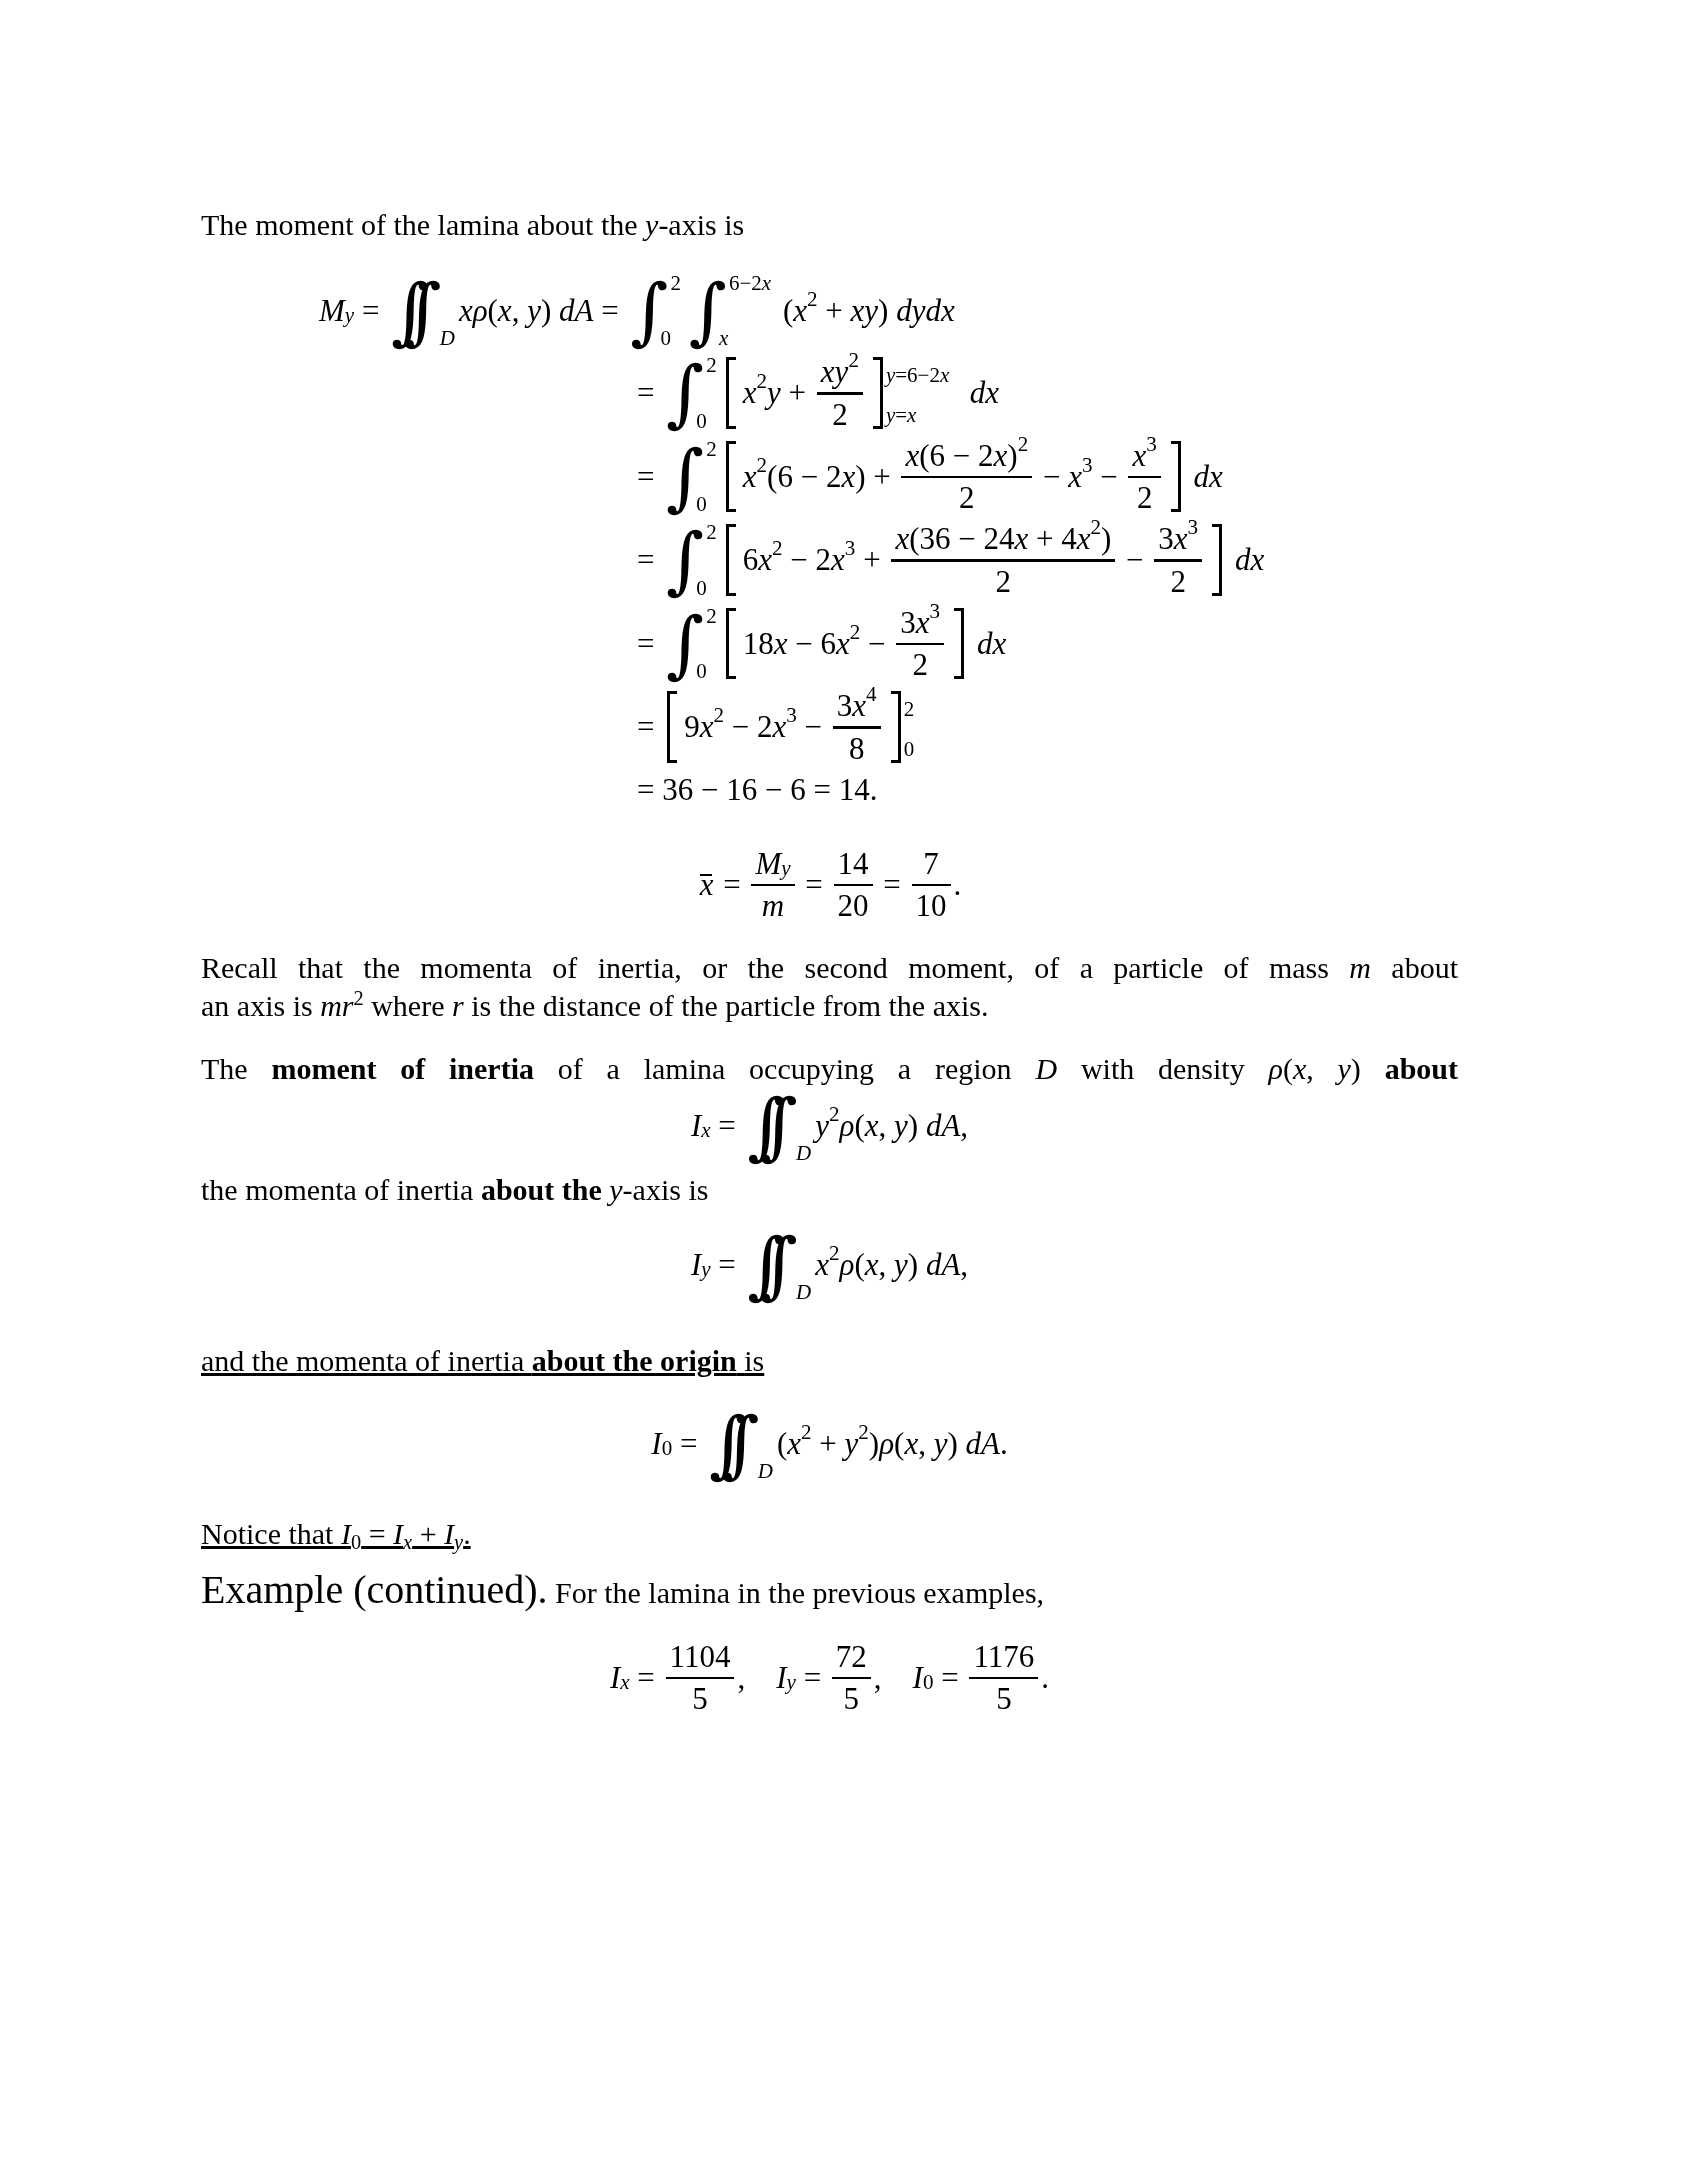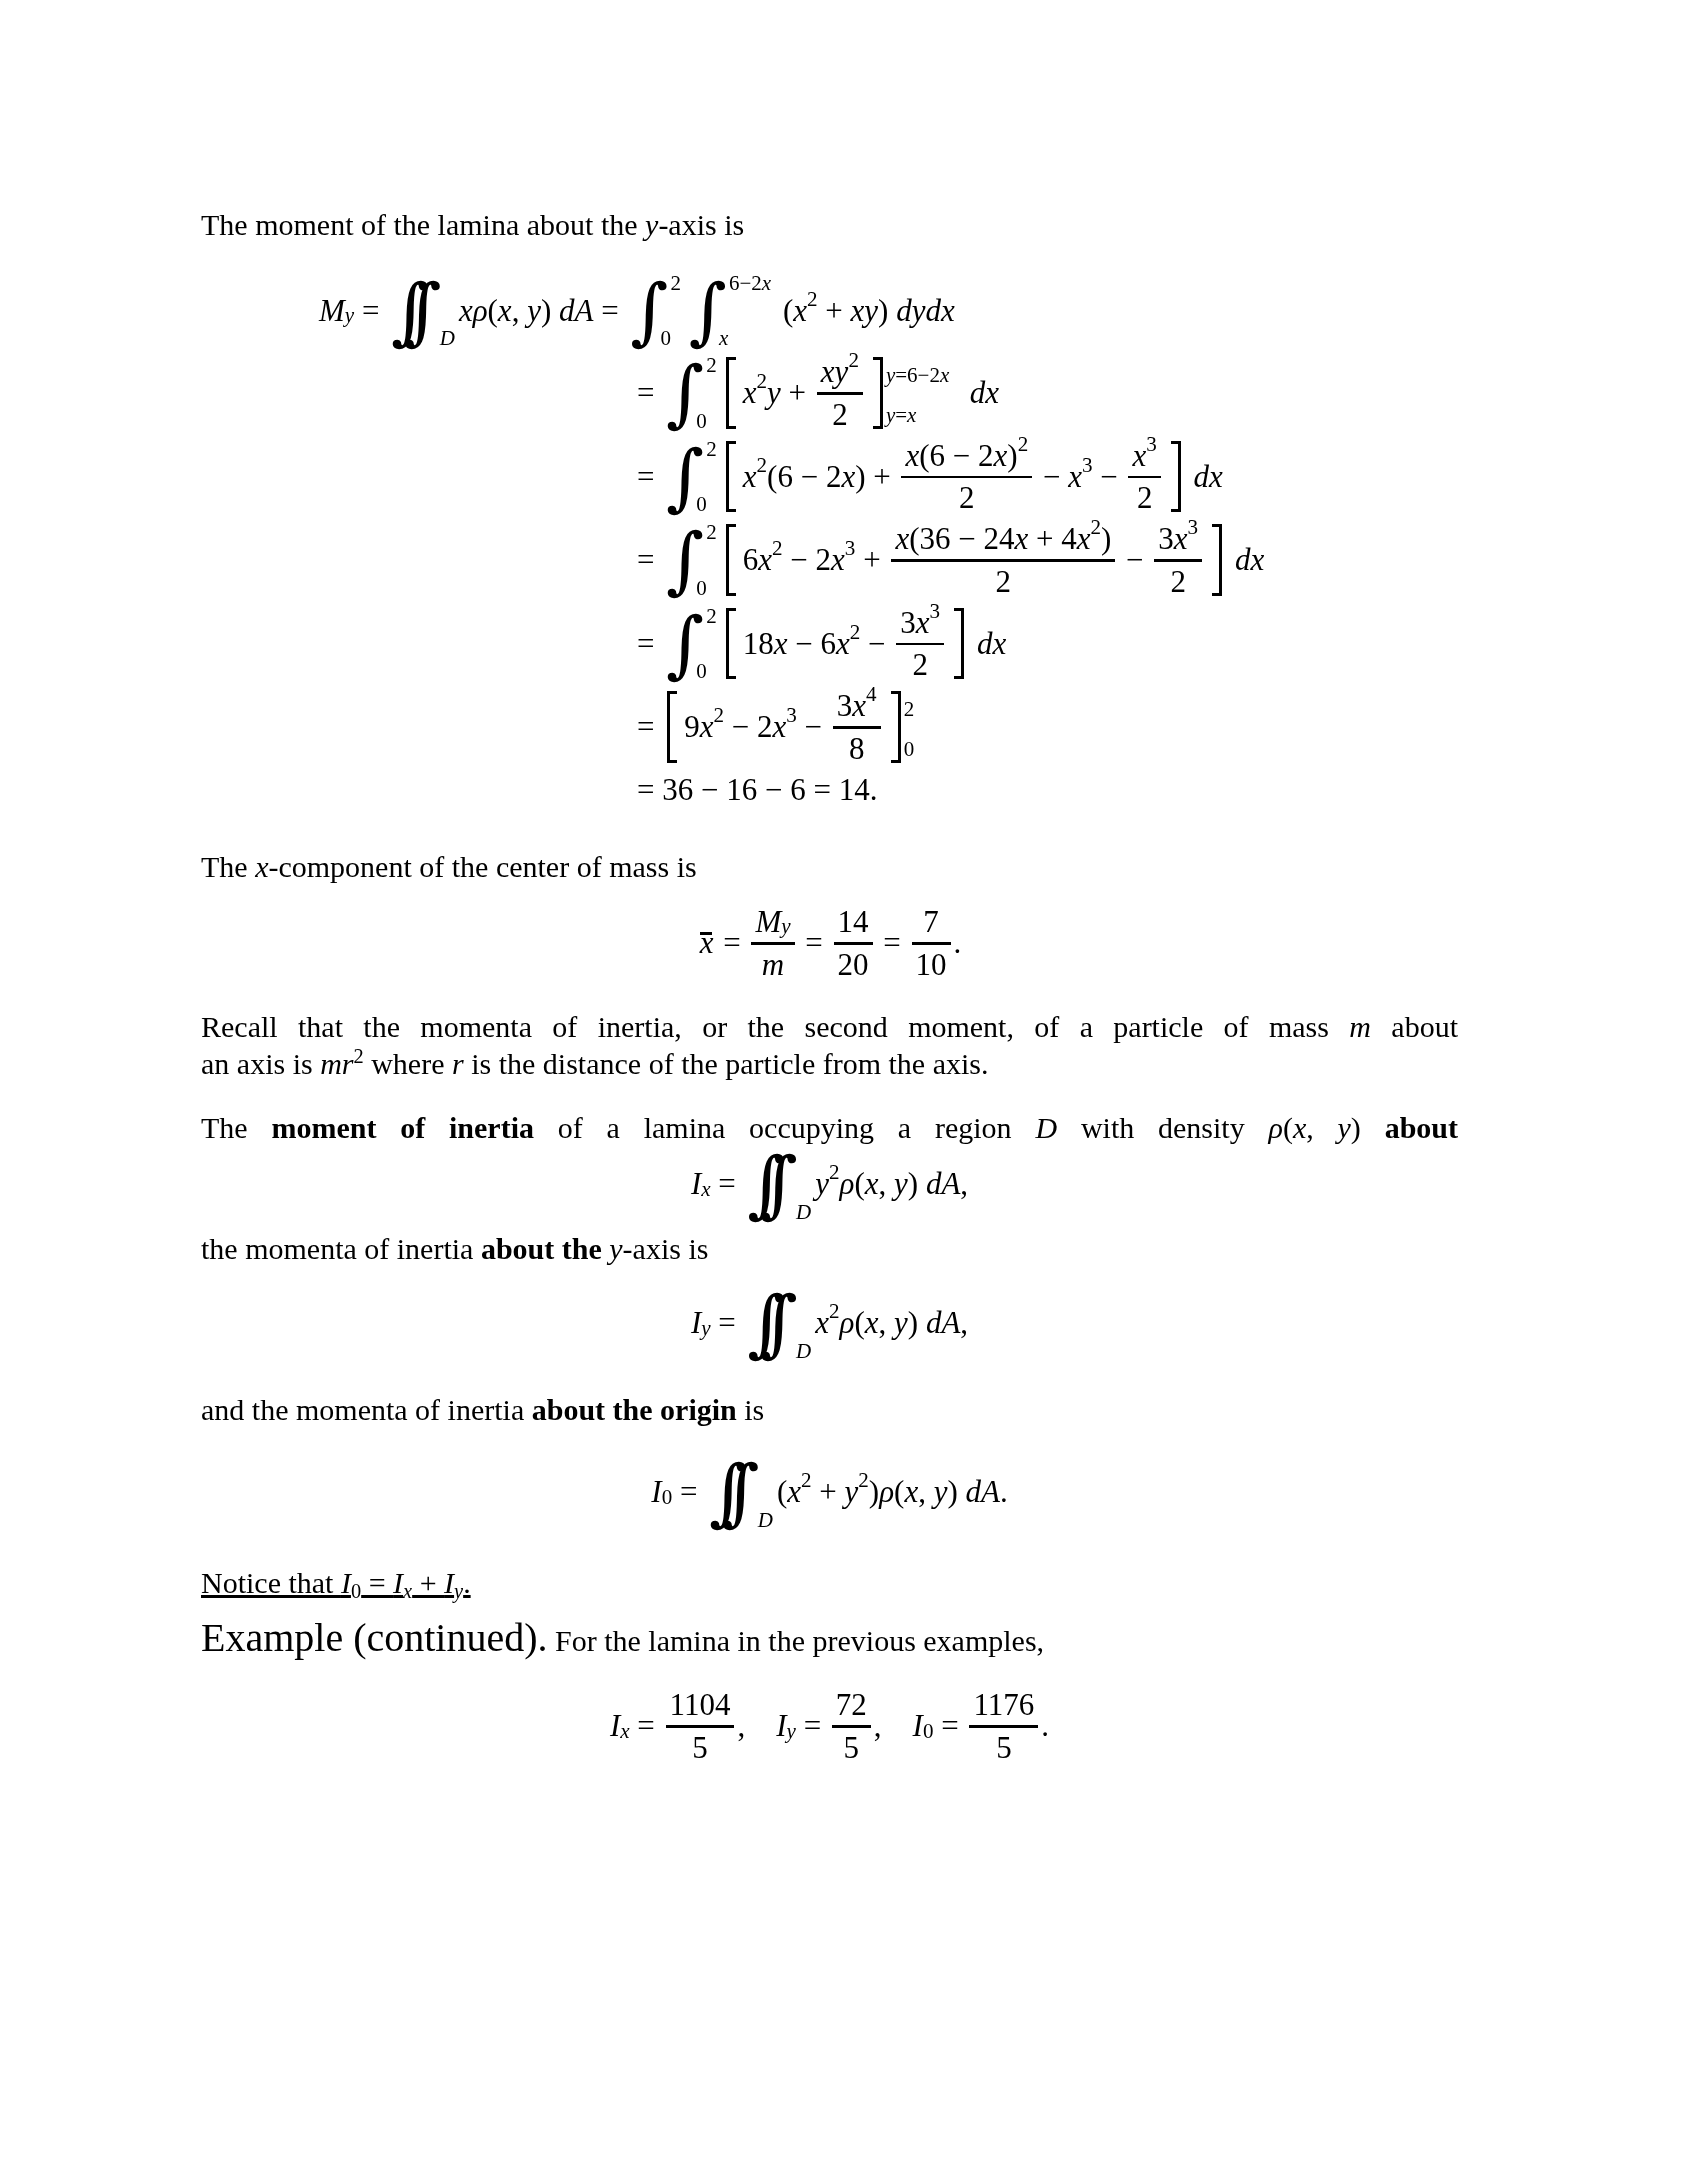--- a/index.html
+++ b/index.html
@@ -52,21 +52,21 @@
   .movl { position:relative; display:inline-flex; padding:0 2px; }
   .movl::after { content:""; position:absolute; left:2px; right:3px; top:5px; height:2.5px; background:#000; }
 
   .sp-p2 { margin-top:0; }
   .eq-xbar { margin-top:21px; }
   .p3a { margin-top:28px; }
   .p4a { margin-top:26px; }
   .eq-ix { margin-top:2px; }
   .p5 { margin-top:10px; }
   .eq-iy { margin-top:20px; }
-  .p6 { margin-top:32px; }
+  .p6 { margin-top:42px;text-decoration:underline; }
   .eq-i0 { margin-top:28px; }
   .p7 { margin-top:36px;text-decoration:underline; }
   .p8 { margin-top:12px; }
   .eq-vals { margin-top:26px; }
 </style>
 </head>
 <body>
 
 <div class="page">
 
@@ -390,21 +390,20 @@
               <span class="mr">0</span>
             </span>
           </span>
         </span>
       </div>
     <div class="arow rn">
         <span class="mr">= 36 − 16 − 6 = 14.</span>
       </div>
   </div>
 
-  <div class="para sp-p2"><span class="mr">The </span><span class="mi">x</span><span class="mr">-component of the center of mass is</span></div>
 
   <div class="eq eq-xbar">
     <div class="eqrow">
         <span class="movl">
           <span class="mi">x</span>
         </span>
         <span class="mr"> = </span>
         <span class="mfrac">
           <span class="mnum">
             <span class="mi">M</span>

